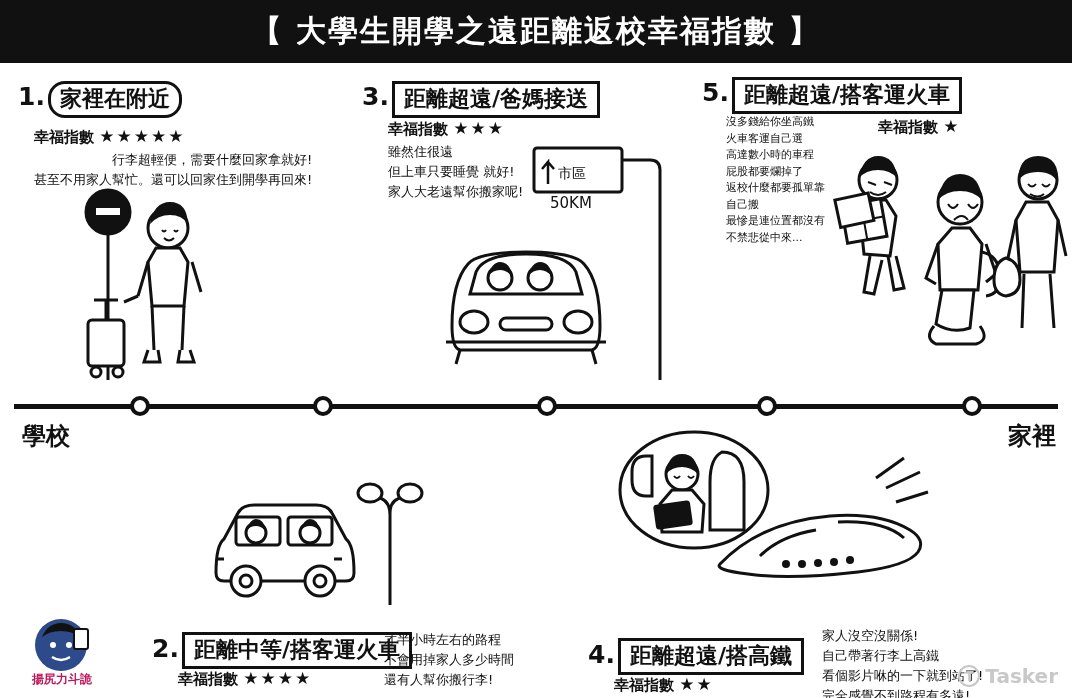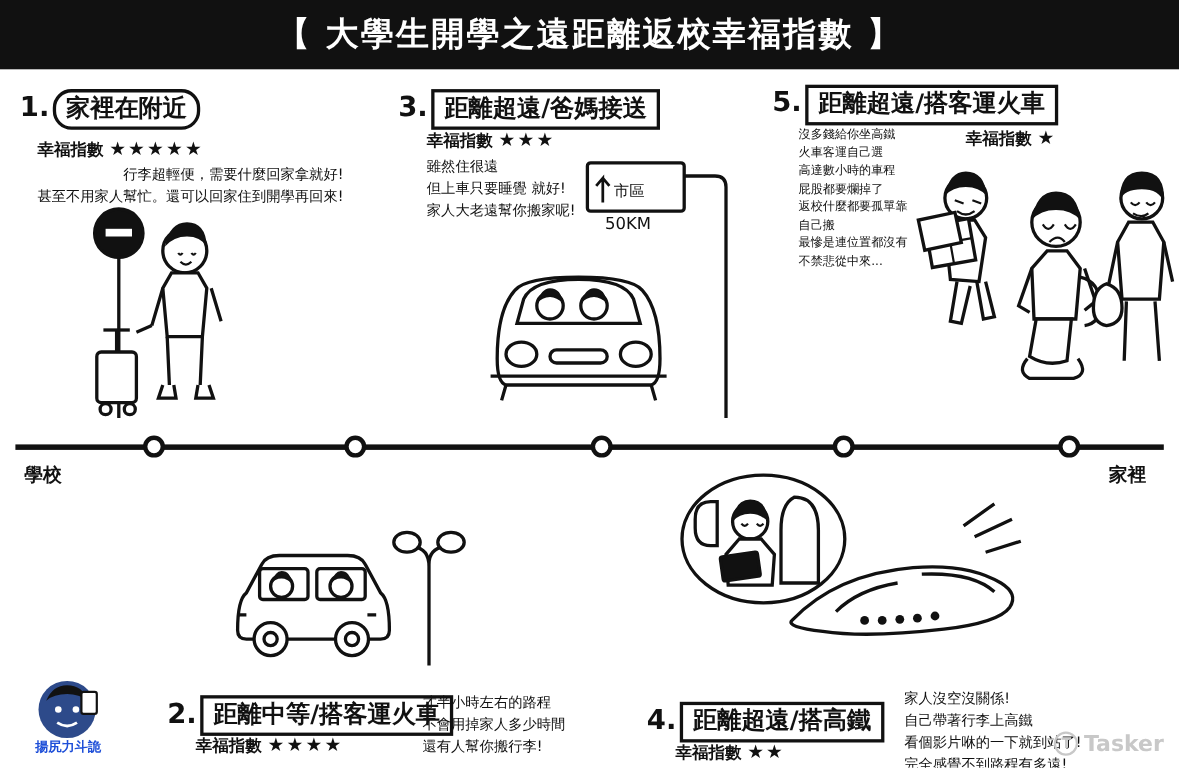--- a/index.html
+++ b/index.html
@@ -28,21 +28,21 @@
   
   .timeline-line {
     position:absolute; left:14px; top:404px; width:1044px; height:5px;
     background:#111111;
   }
   .tl-node {
     position:absolute; width:20px; height:20px; border-radius:50%;
     background:#ffffff; border:4px solid #111111;
   }
   .tl-end-label {
-    position:absolute; font-size:17px; color:#111; font-weight:bold;
+    position:absolute; font-size:24px; color:#111; font-weight:bold;
     white-space:nowrap;
   }
 
   
   .num {
     position:absolute; font-size:25px; font-weight:bold; color:#111;
     font-family:"DejaVu Sans","Liberation Sans",sans-serif;
   }
   .headbox {
     position:absolute;
@@ -62,21 +62,21 @@
   }
   .desc.small { font-size:11px; line-height:1.5; }
 
   
   .art { position:absolute; }
 
   
   .wm-left { position:absolute; left:18px; top:615px; width:86px; height:72px; }
   .wm-left .wm-text {
     position:absolute; left:-4px; top:56px; width:96px; text-align:center;
-    font-size:12px; color:#1d4ed8; font-weight:bold; white-space:nowrap;
+    font-size:12px; color:#be185d; font-weight:bold; white-space:nowrap;
   }
   .wm-right {
     position:absolute; right:14px; bottom:10px;
     display:flex; align-items:center; gap:5px;
     color:#c8c8c8; font-size:20px; font-weight:bold;
   }
   .wm-right .tlogo {
     width:22px; height:22px; border:2px solid #c8c8c8; border-radius:50%;
     display:flex; align-items:center; justify-content:center;
     font-size:13px; font-weight:bold; color:#c8c8c8;

